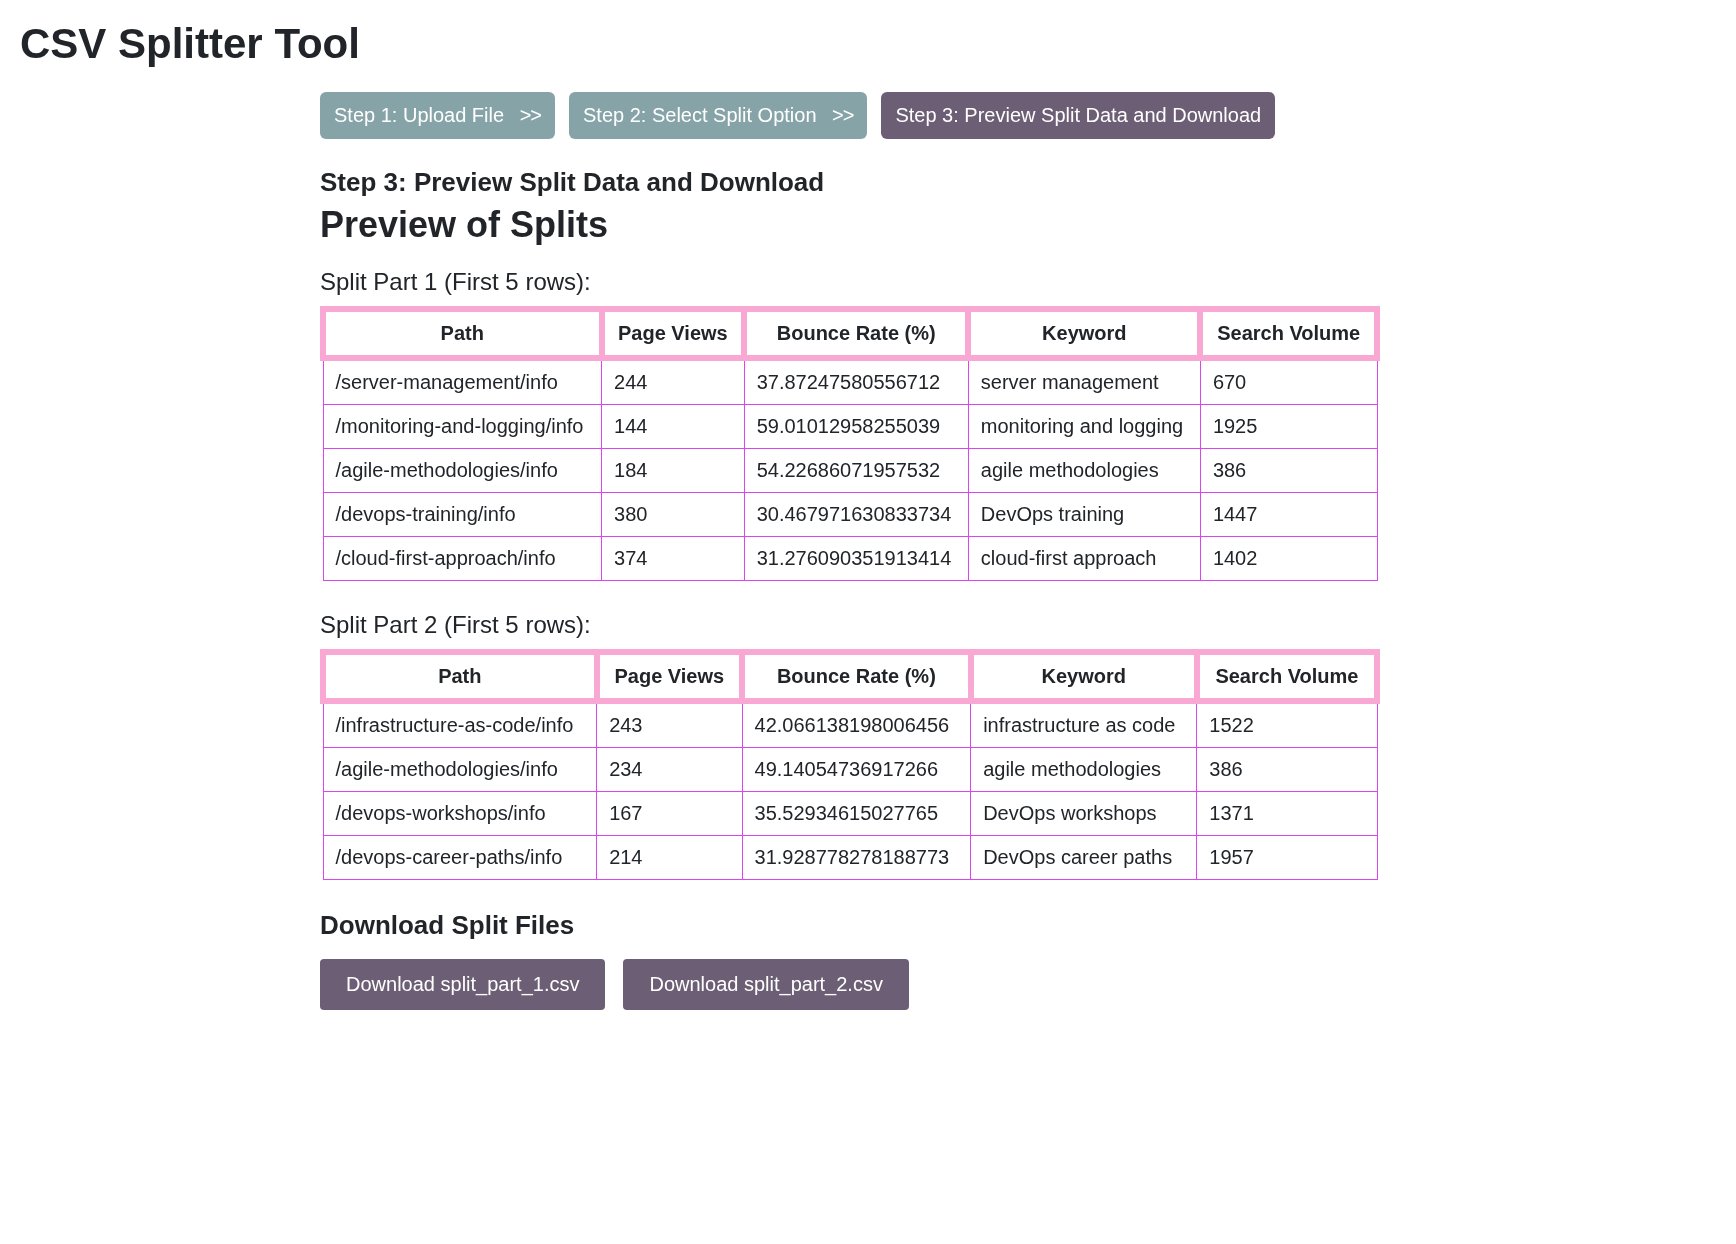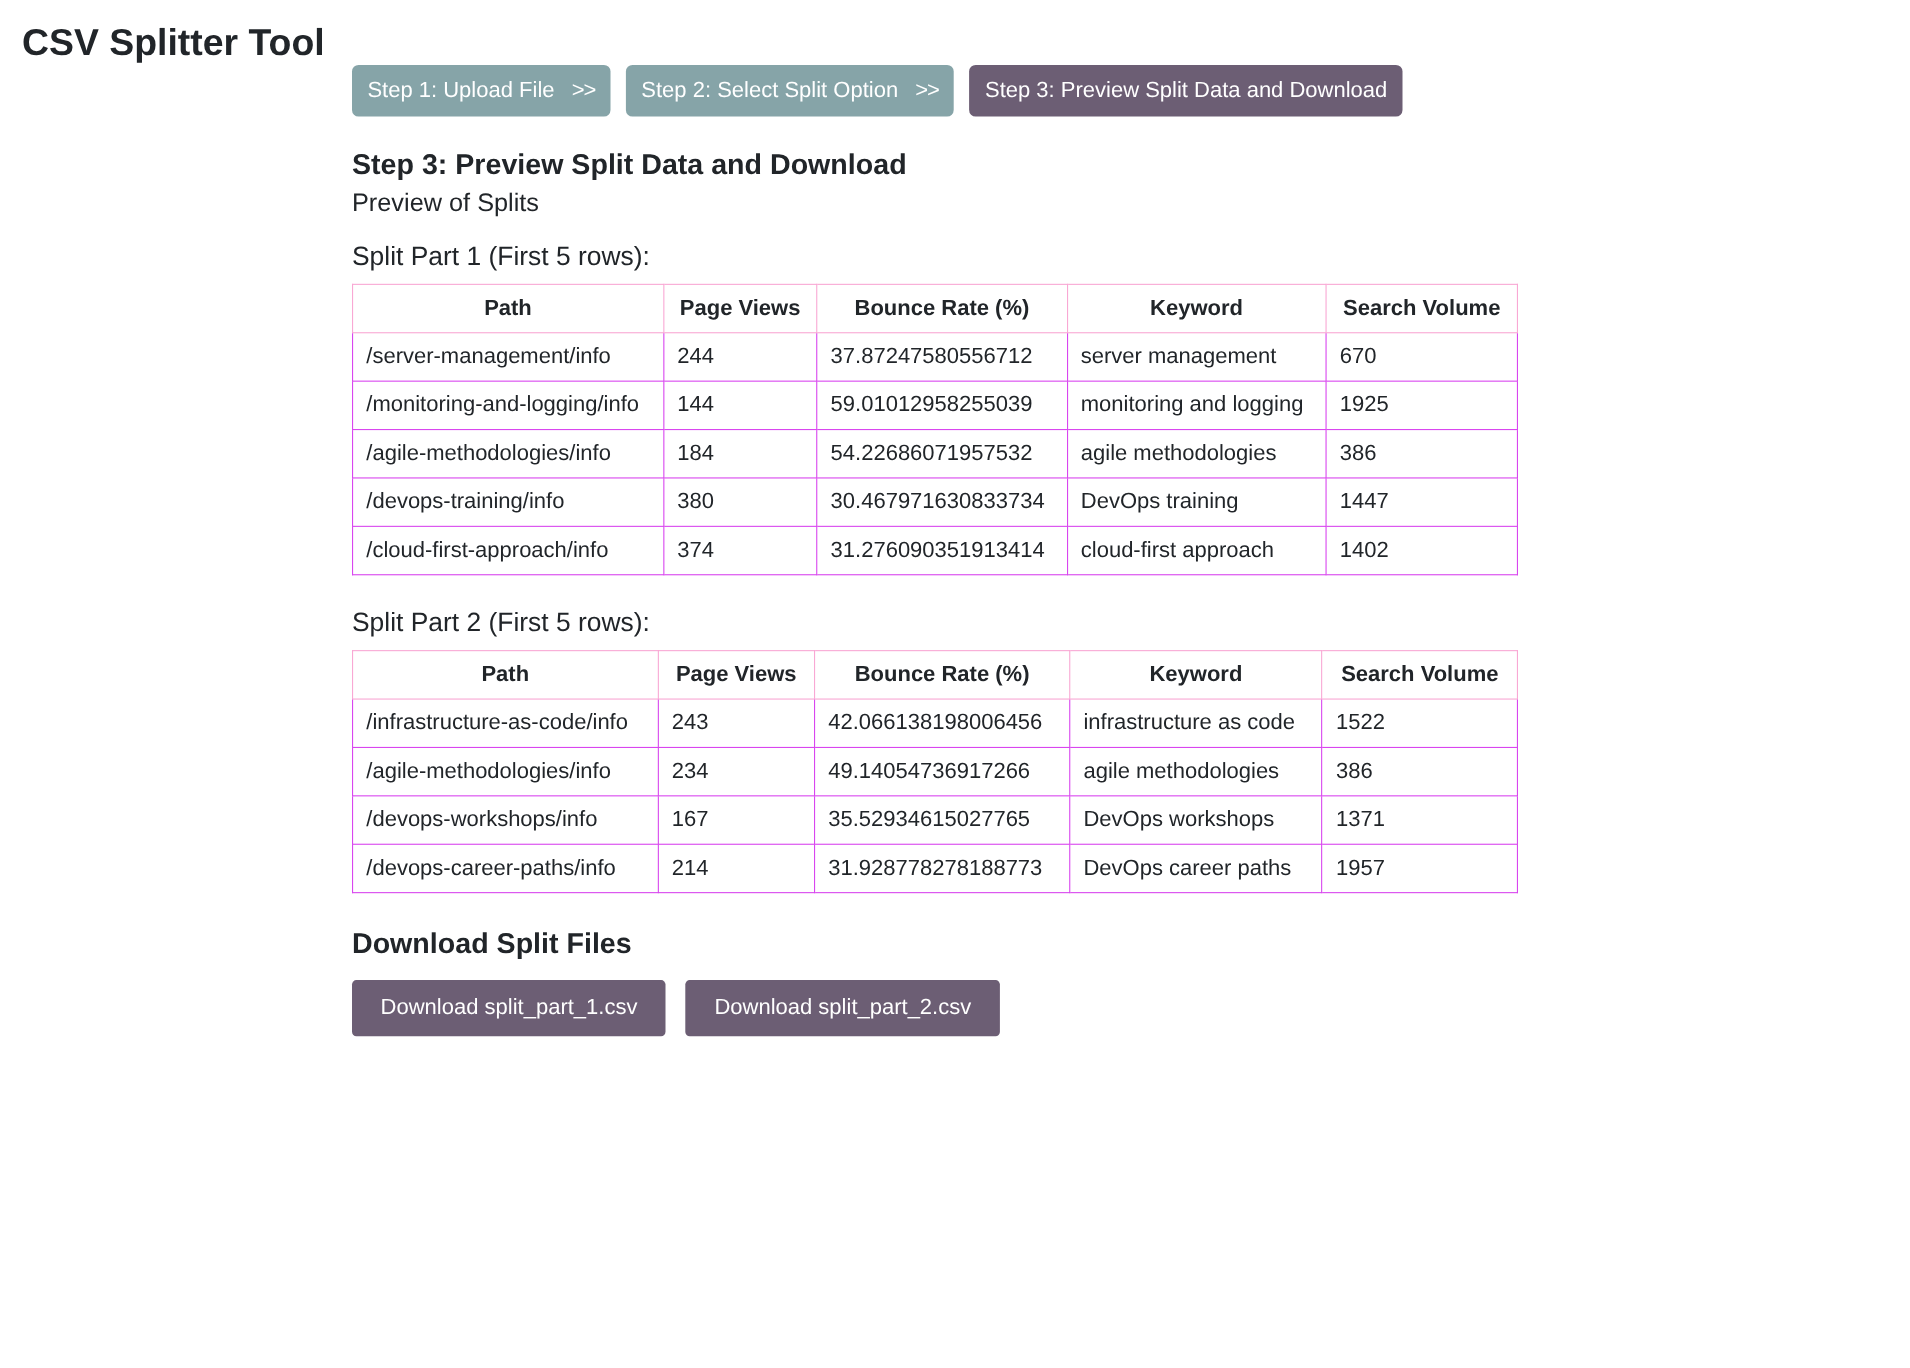--- a/index.html
+++ b/index.html
@@ -7,22 +7,23 @@
       padding: 0;
       box-sizing: border-box;
     }
     body {
       font-family: -apple-system, BlinkMacSystemFont, "Segoe UI", Helvetica, Arial, sans-serif;
       background: #ffffff;
       color: #212529;
       padding: 20px;
     }
     .page-title {
-      font-size: 34px;
-      font-weight: 700;
+      font-size: 42px;
+      font-weight: 700;
+      margin-bottom: 24px;
       padding-left: 0;
     }
     .content-wrapper {
       max-width: 1060px;
       margin: 0 auto 0 300px;
     }
     .step-tabs {
       display: flex;
       gap: 14px;
       margin-bottom: 28px;
@@ -46,42 +47,42 @@
     .step-chevron {
       margin-left: 10px;
       letter-spacing: -1px;
     }
     .section-title {
       font-size: 26px;
       font-weight: 700;
       margin-bottom: 6px;
     }
     .preview-heading {
-      font-size: 23px;
-      font-weight: 400;
+      font-size: 36px;
+      font-weight: 700;
       margin-bottom: 22px;
     }
     .split-heading {
       font-size: 24px;
       font-weight: 400;
       margin-bottom: 10px;
     }
     .table-container {
       margin-bottom: 30px;
     }
     table {
       width: 100%;
       border-collapse: collapse;
       font-size: 20px;
     }
     th {
       text-align: center;
       font-weight: 700;
       padding: 10px 12px;
-      border: 1px solid #f9a8d4;
+      border: 6px solid #f9a8d4;
       background: #ffffff;
     }
     td {
       padding: 10px 12px;
       border: 1px solid #d946ef;
       text-align: left;
     }
     .download-heading {
       font-size: 26px;
       font-weight: 700;

